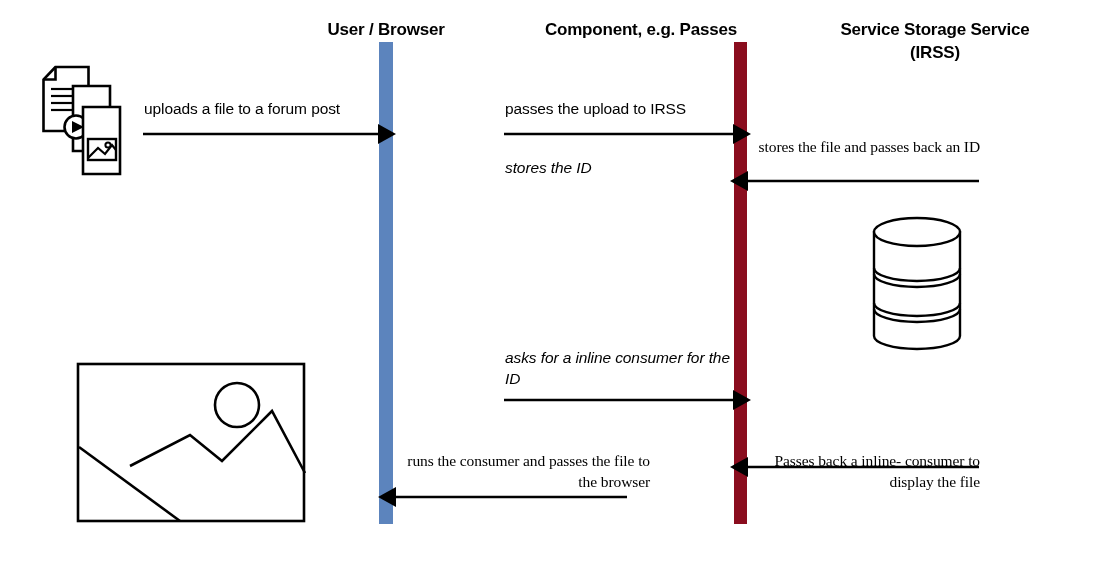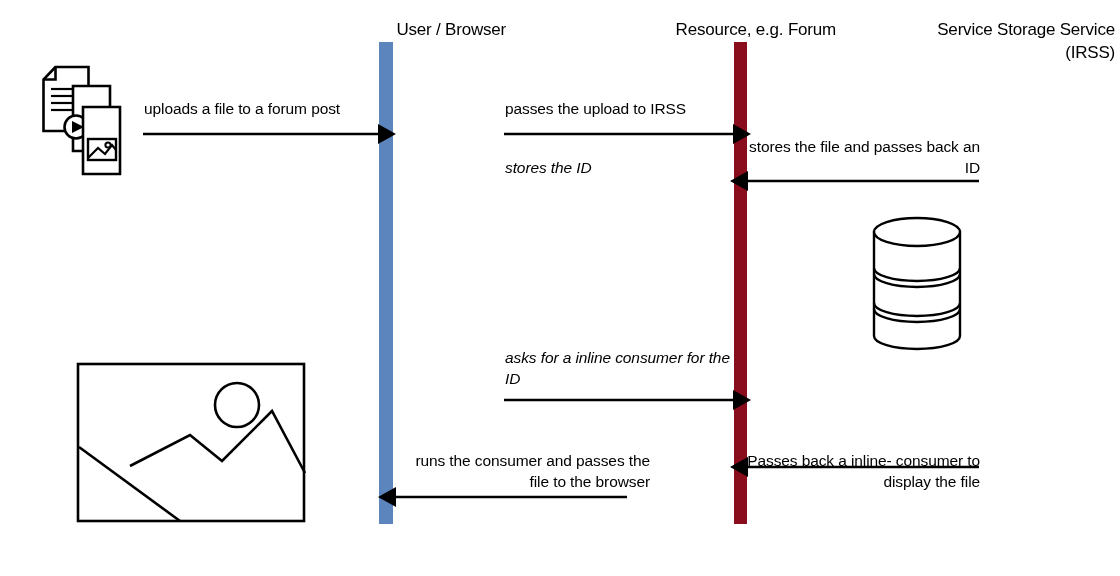--- a/index.html
+++ b/index.html
@@ -41,24 +41,24 @@
   #lifeline-component {
     left: 734px;
     top: 42px;
     width: 13px;
     height: 482px;
     background: #8a0d1e;
   }
   
   .actor-title {
     position: absolute;
-    font-weight: normal;
+    font-weight: bold;
     font-size: 17px;
     line-height: 23px;
-    text-align: right;
+    text-align: center;
     color: #000000;
     white-space: pre-line;
     letter-spacing: -0.2px;
   }
   #title-user {
     left: 266px;
     top: 18px;
     width: 240px;
   }
   #title-component {
@@ -73,42 +73,42 @@
   }
   
   .msg-label {
     position: absolute;
     font-size: 15.5px;
     line-height: 21px;
     color: #000000;
     letter-spacing: -0.1px;
   }
   .msg-left  { text-align: left; }
-  .msg-right { text-align: right; }
+  .msg-right { text-align: right; font-family: Liberation Serif, serif; }
 
   #label-upload        { left: 144px; top: 98px;  width: 250px; }
   #label-pass-upload   { left: 505px; top: 98px;  width: 260px; }
   #label-stores-id     { left: 505px; top: 157px; width: 240px; font-style: italic; }
   #label-stores-file   { left: 735px; top: 136px; width: 245px; }
   #label-asks-consumer { left: 505px; top: 347px; width: 230px; font-style: italic; }
   #label-passes-back   { left: 735px; top: 436px; width: 245px; margin-top: 14px; }
   #label-runs-consumer { left: 402px; top: 450px; width: 248px; }
 
   svg { display: block; }
 </style>
 </head>
 <body>
 
 <div id="diagram">
 
   <div class="lifeline" id="lifeline-user"></div>
   <div class="lifeline" id="lifeline-component"></div>
 
   <div class="actor-title" id="title-user">User / Browser</div>
-  <div class="actor-title" id="title-component">Resource, e.g. Forum</div>
+  <div class="actor-title" id="title-component">Component, e.g. Passes</div>
   <div class="actor-title" id="title-irss">Service Storage Service
 (IRSS)</div>
 
   <div class="msg-label msg-left" id="label-upload">uploads a file to a forum post</div>
 
   <div class="msg-label msg-left" id="label-pass-upload">passes the upload to IRSS</div>
 
   <div class="msg-label msg-right" id="label-stores-file">stores the file and passes
 back an ID</div>
 

